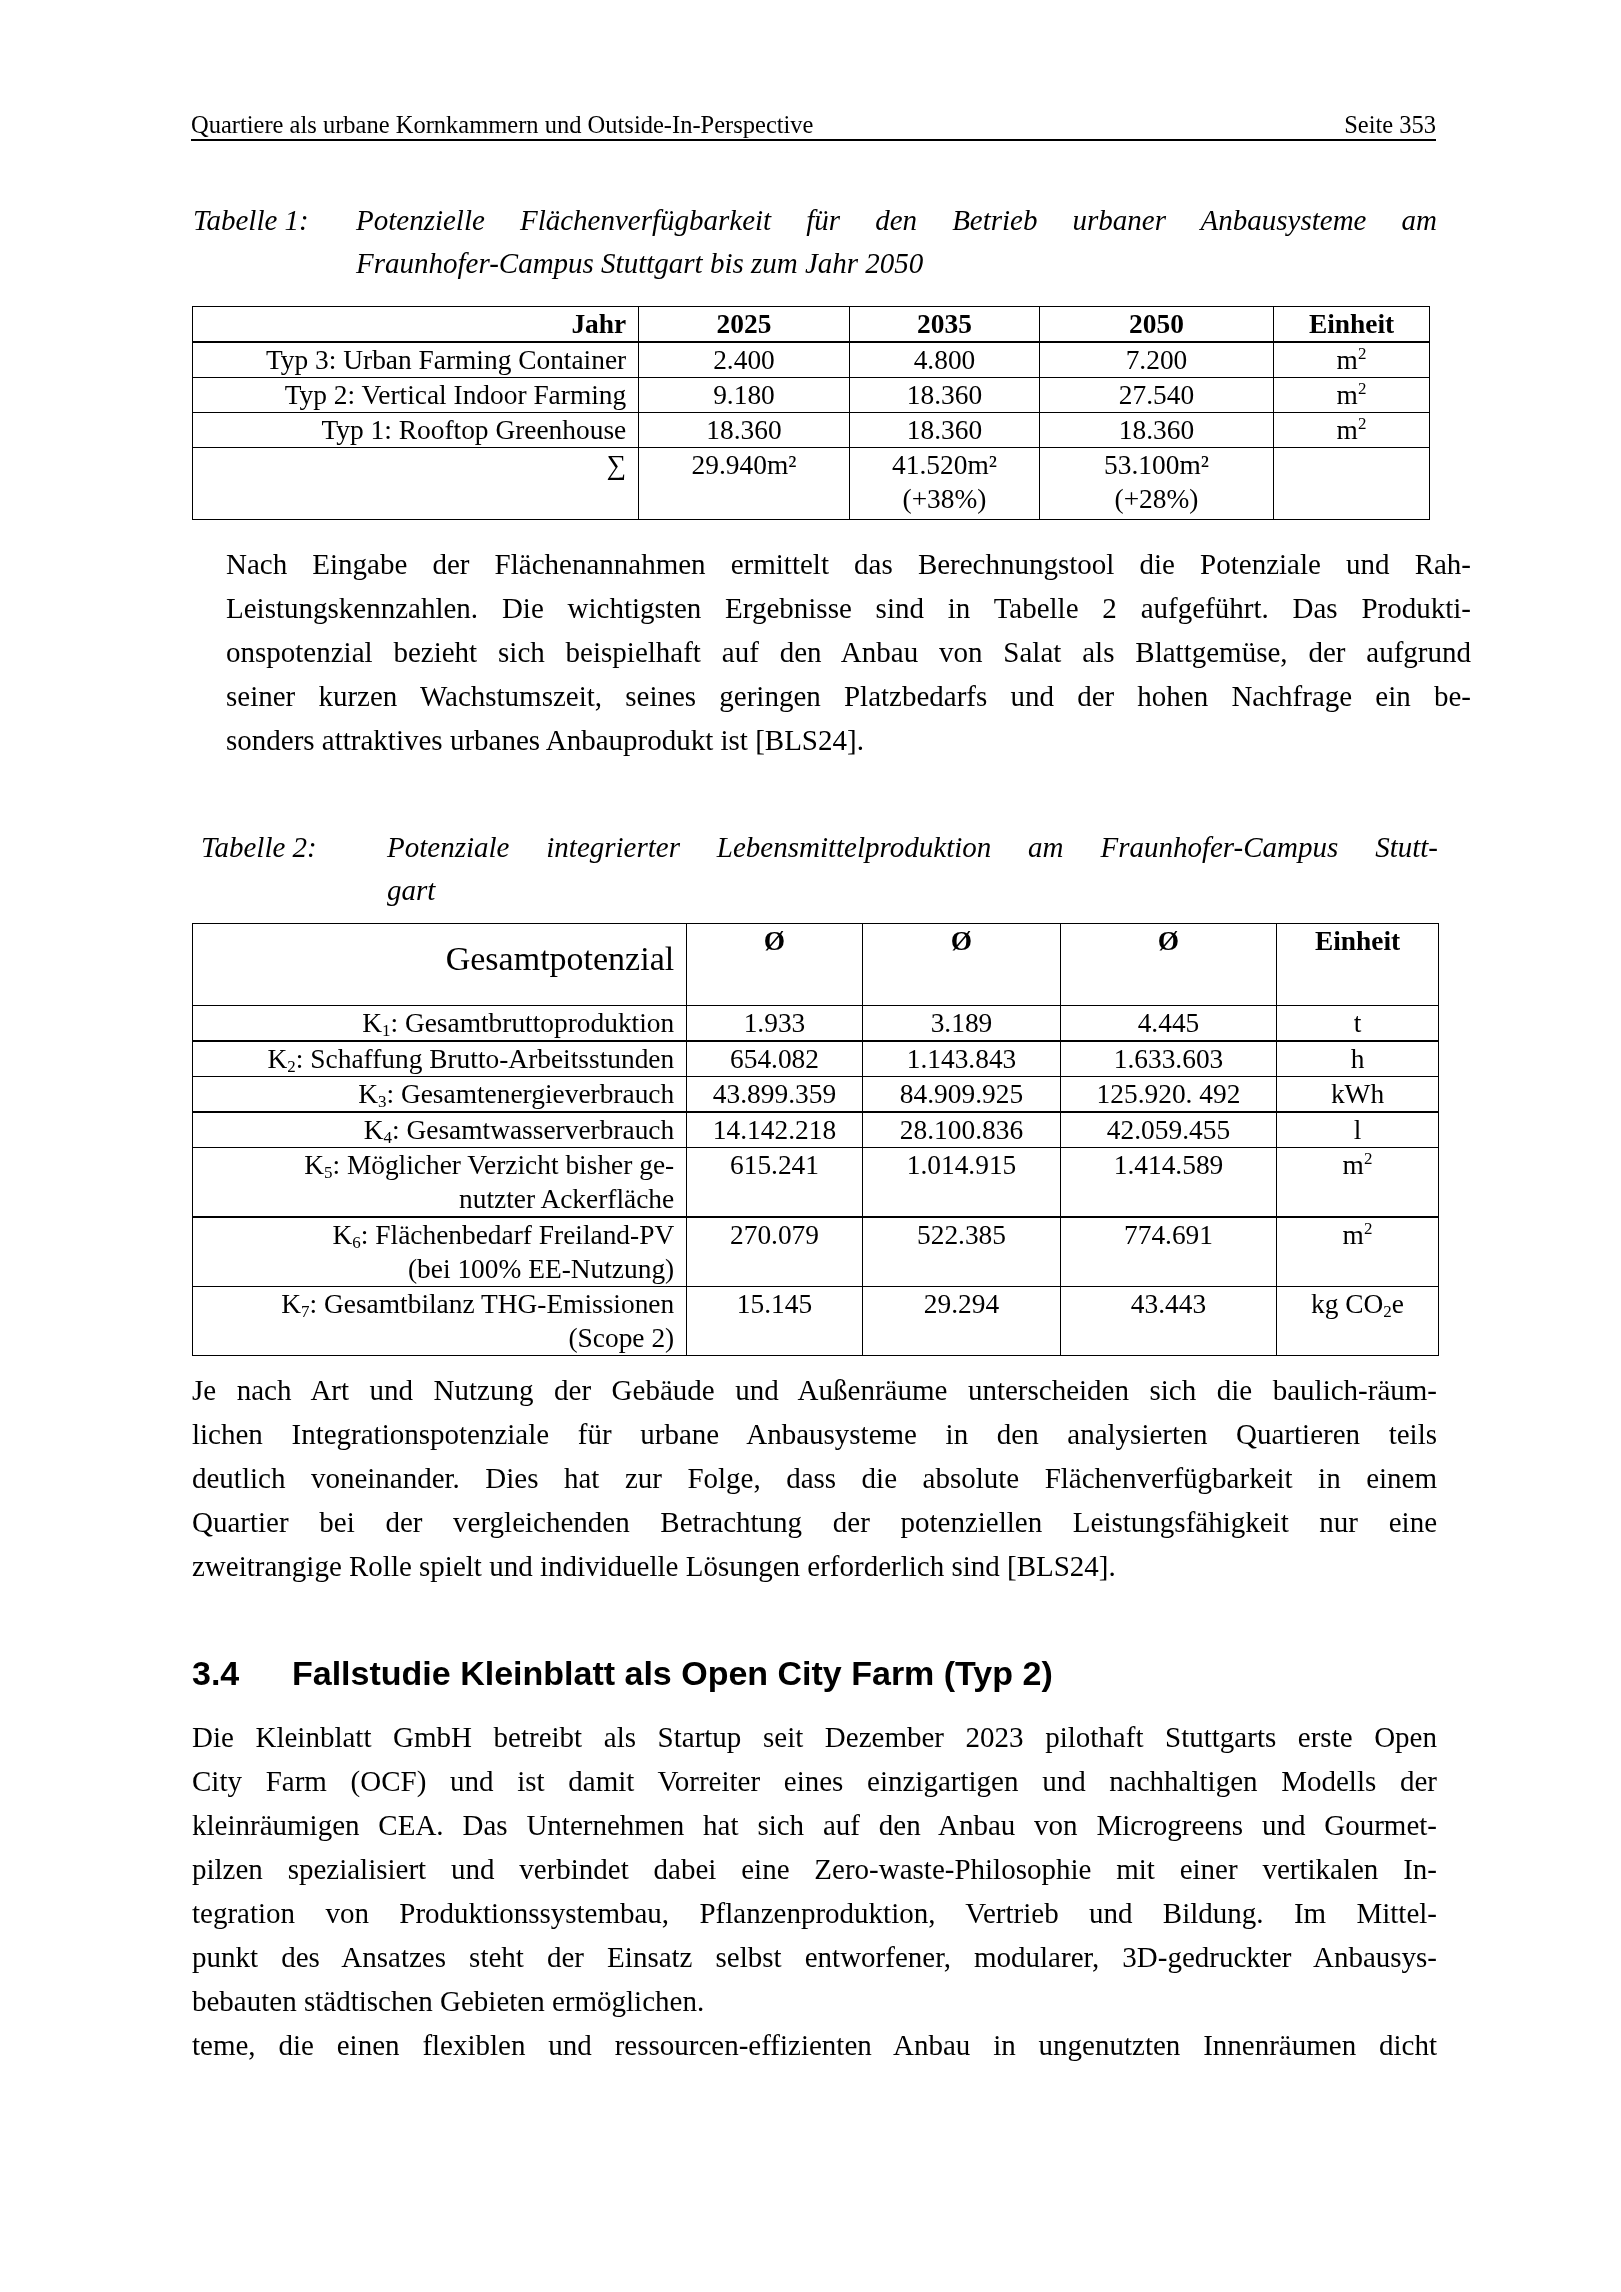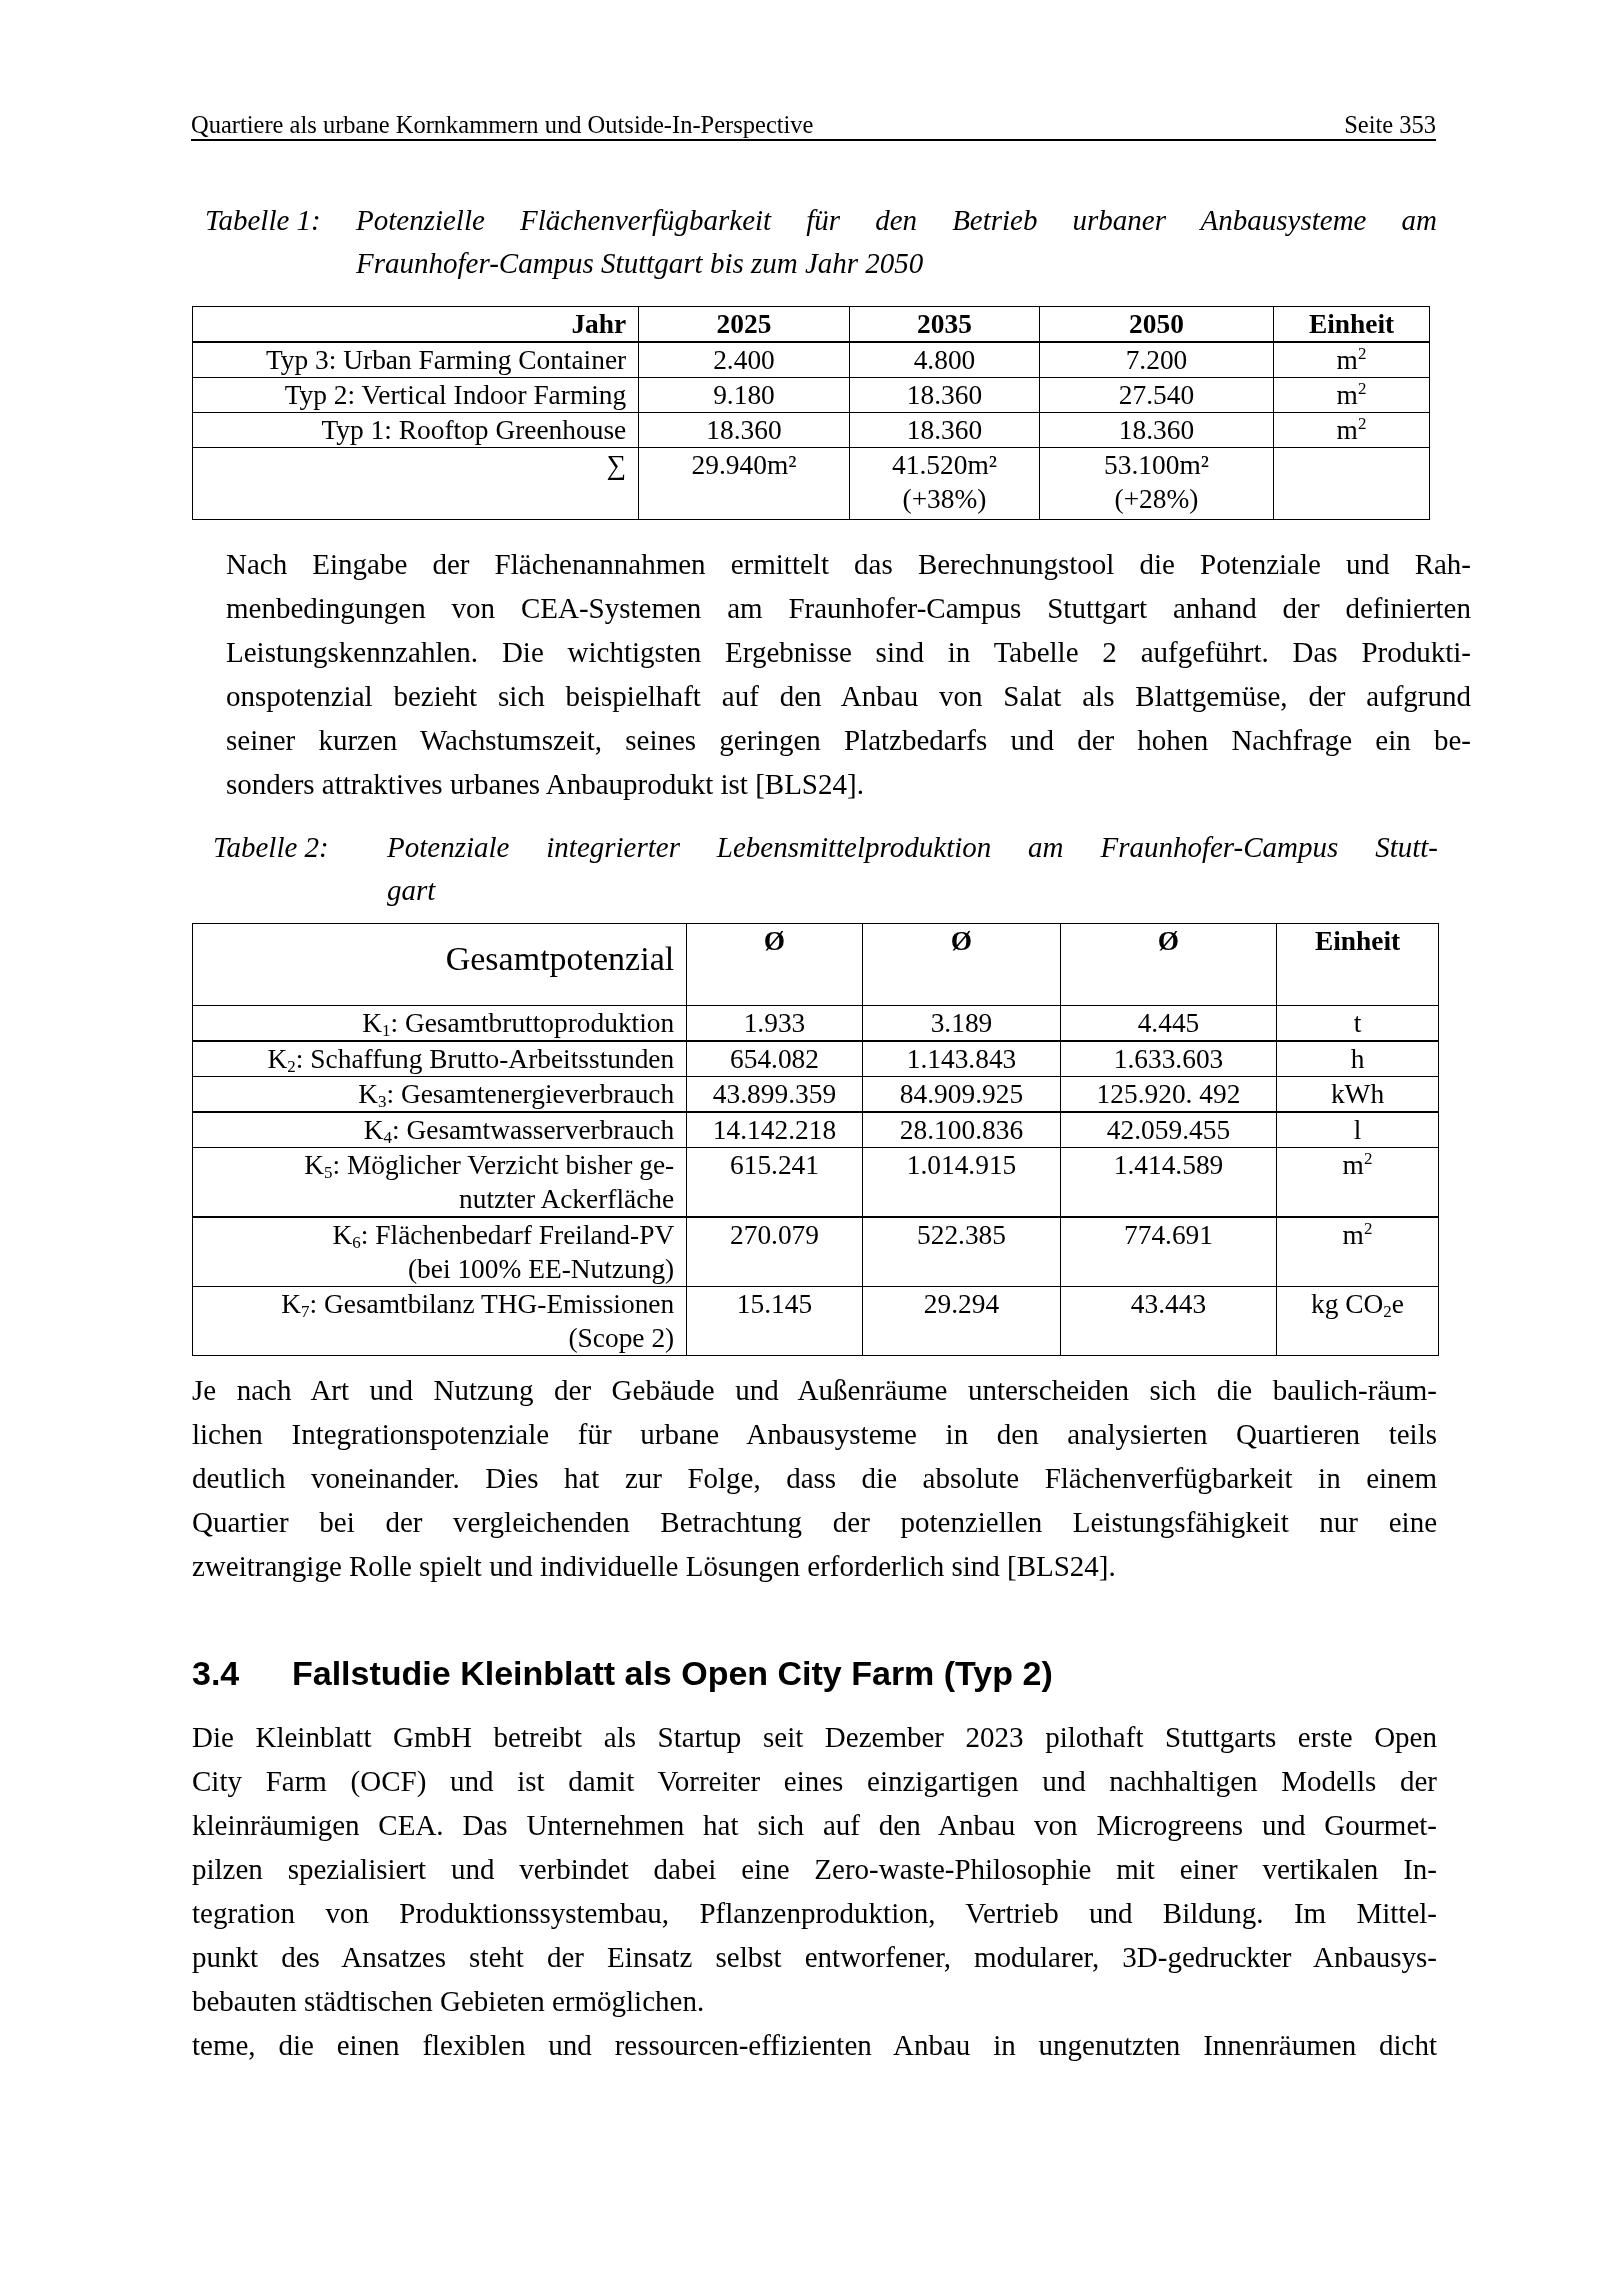--- a/index.html
+++ b/index.html
@@ -11,21 +11,21 @@
     position: absolute; left: 191px; top: 110px; width: 1245px; height: 29px;
     border-bottom: 2.9px solid #000;
     font-size: 24.5px; line-height: 29px;
   }
   .page-header .left { position: absolute; left: 0; top: 0; }
   .page-header .right { position: absolute; right: 0; top: 0; }
 
   .caption {
     position: absolute; font-style: italic; font-size: 29px; line-height: 43px;
   }
-  .caption .lbl { position: absolute; left: 12px; top: 0; }
+  .caption .lbl { position: absolute; left: 0; top: 0; }
   .caption .txt { position: absolute; top: 0; text-align: justify; text-align-last: left; }
 
   table.t {
     position: absolute; border-collapse: collapse; font-size: 27.4px;
     table-layout: fixed;
   }
   table.t td {
     border: 1.5px solid #000; padding: 0 11.8px; line-height: 34px;
     vertical-align: top; text-align: center;
   }
@@ -112,21 +112,20 @@
           <div>53.100m²</div>
           <div>(+28%)</div>
         </td>
     <td></td>
   </tr>
 </tbody>
   </table>
 
 <div class="para" style="top:542px;margin-left:34px;">
   <span class="ln">Nach Eingabe der Flächenannahmen ermittelt das Berechnungstool die Potenziale und Rah-</span>
-  <span class="ln">menbedingungen von CEA-Systemen am Fraunhofer-Campus Stuttgart anhand der definierten</span>
   <span class="ln">Leistungskennzahlen. Die wichtigsten Ergebnisse sind in Tabelle 2 aufgeführt. Das Produkti-</span>
   <span class="ln">onspotenzial bezieht sich beispielhaft auf den Anbau von Salat als Blattgemüse, der aufgrund</span>
   <span class="ln">seiner kurzen Wachstumszeit, seines geringen Platzbedarfs und der hohen Nachfrage ein be-</span>
   <span class="ln last">sonders attraktives urbanes Anbauprodukt ist [BLS24].</span>
 </div>
 
 <div class="caption" style="left:201px; top:826px; width:1237px; height:88px;">
   <span class="lbl">Tabelle 2:</span>
   <span class="txt" style="left:186px; width:1051px; text-align-last:justify; white-space:nowrap;">Potenziale integrierter Lebensmittelproduktion am Fraunhofer-Campus Stutt-</span>
   <span class="txt" style="left:186px; top:43px;">gart</span>

